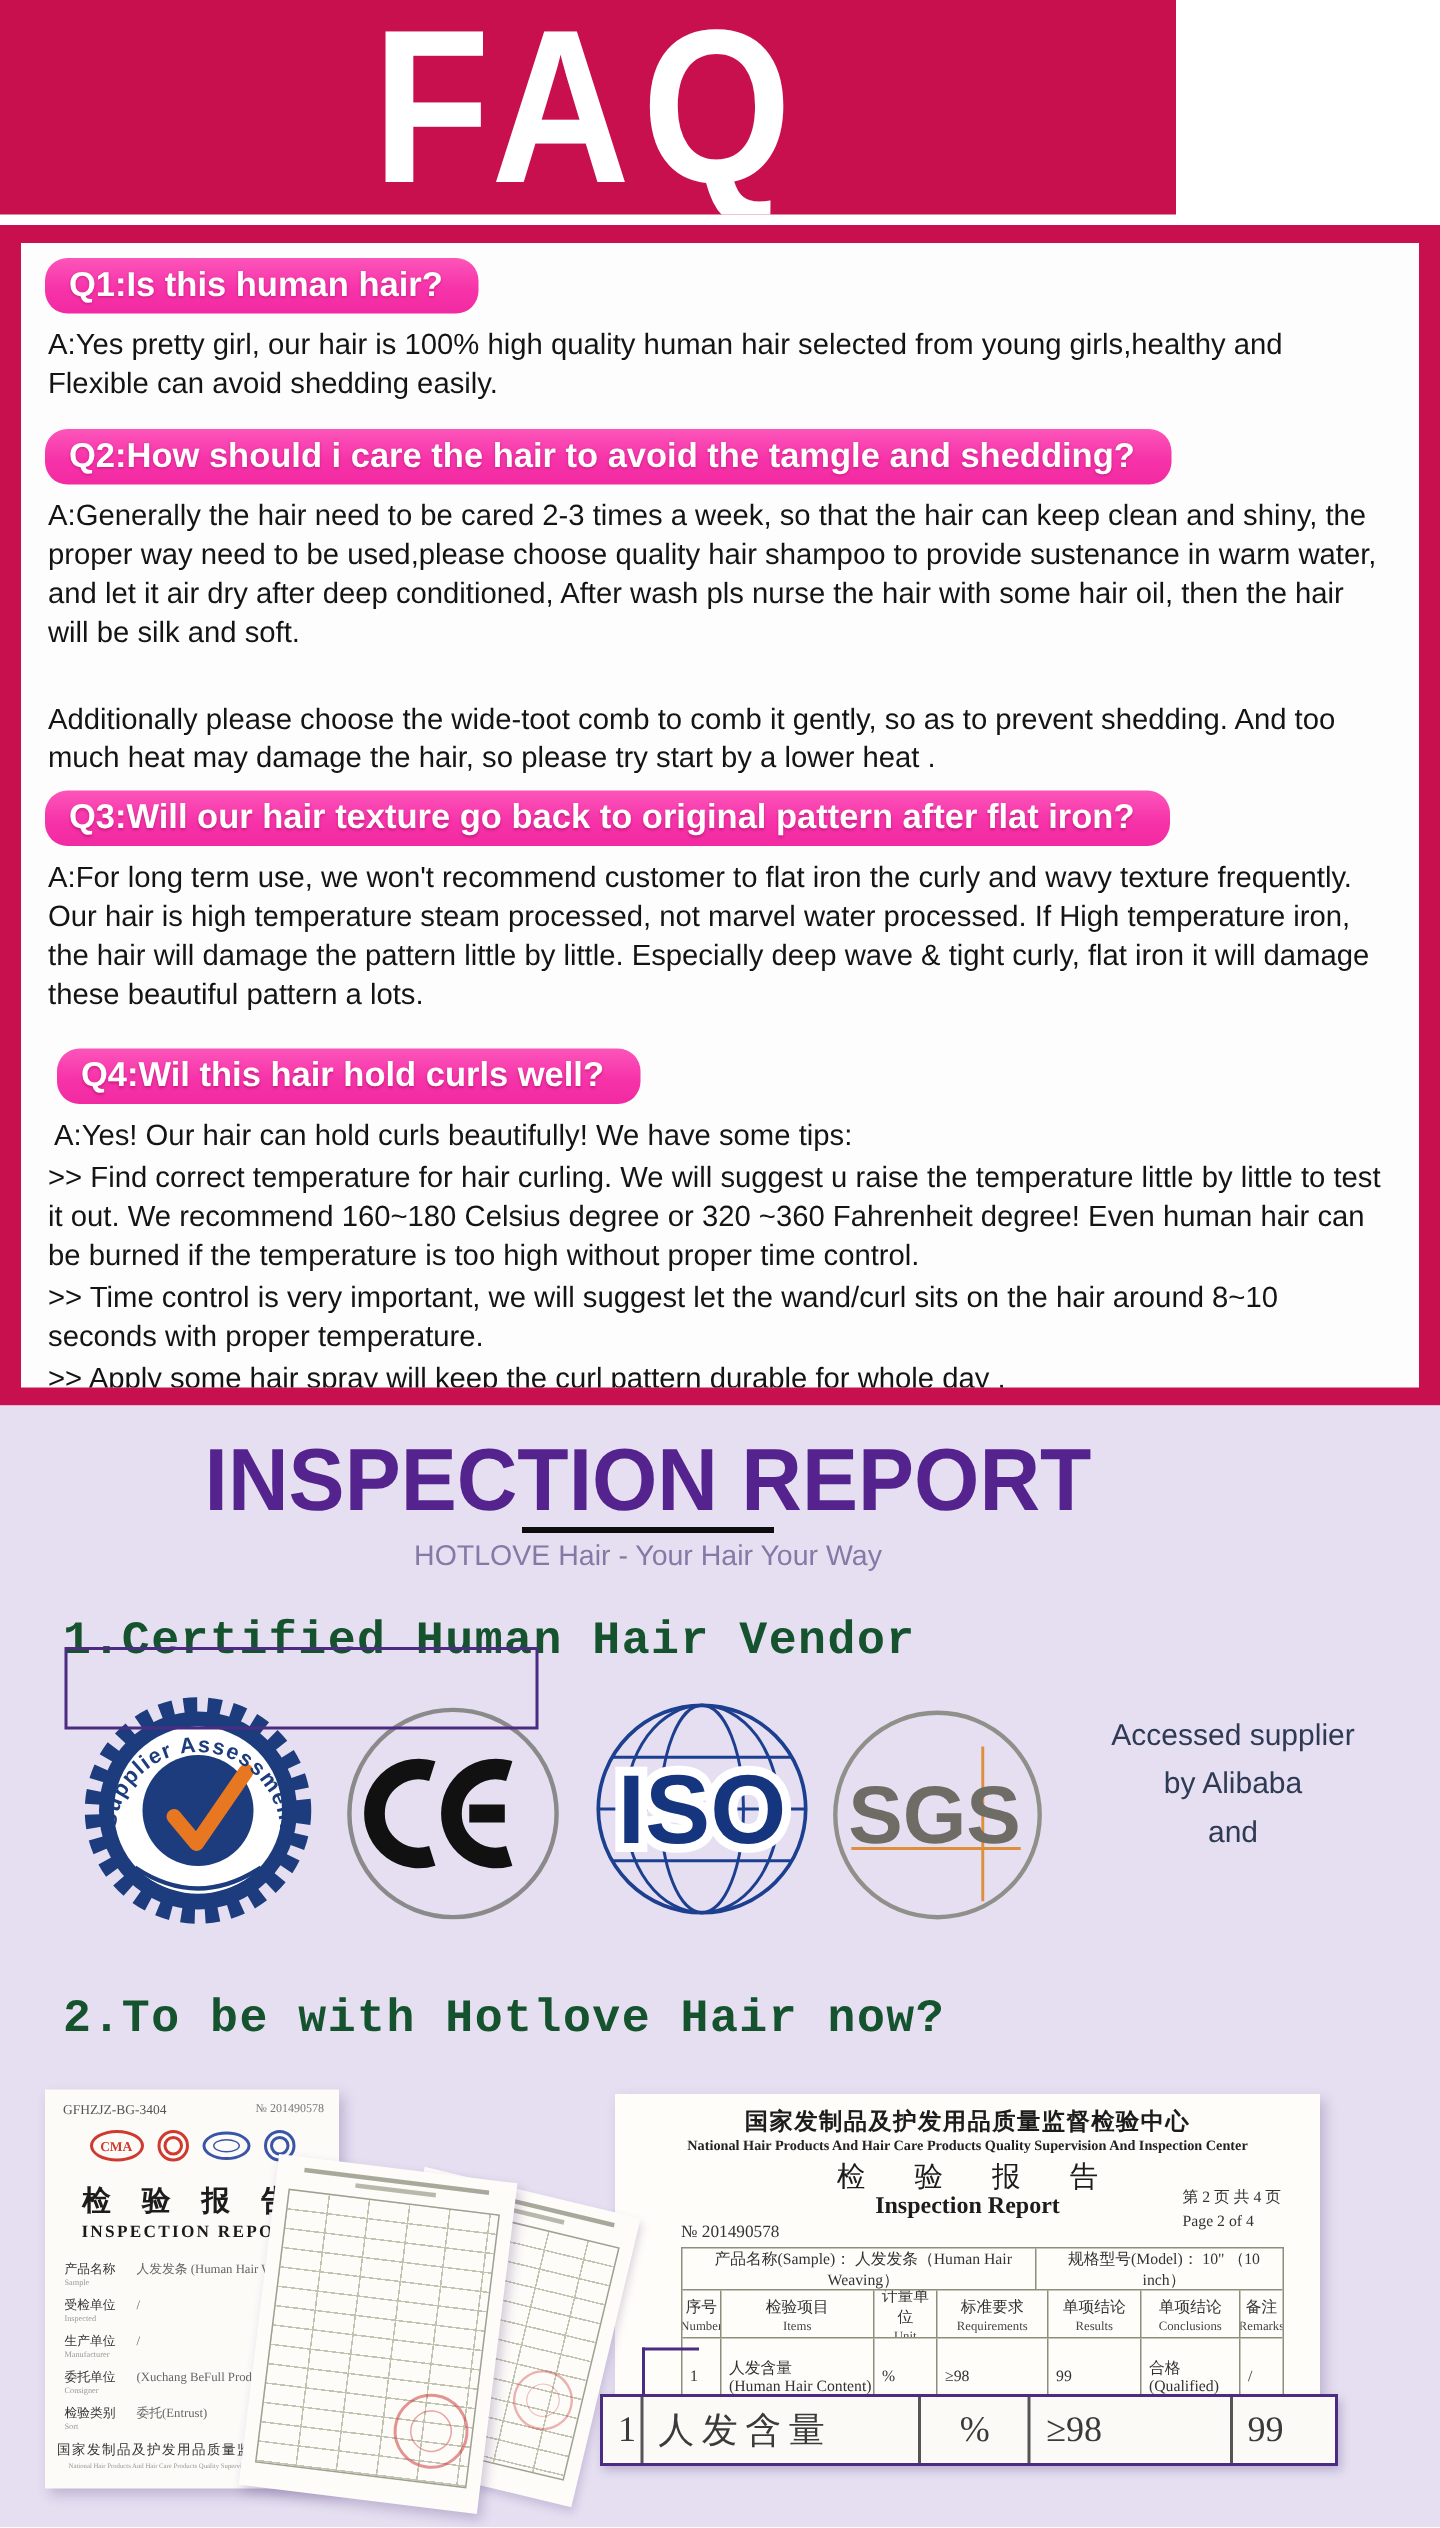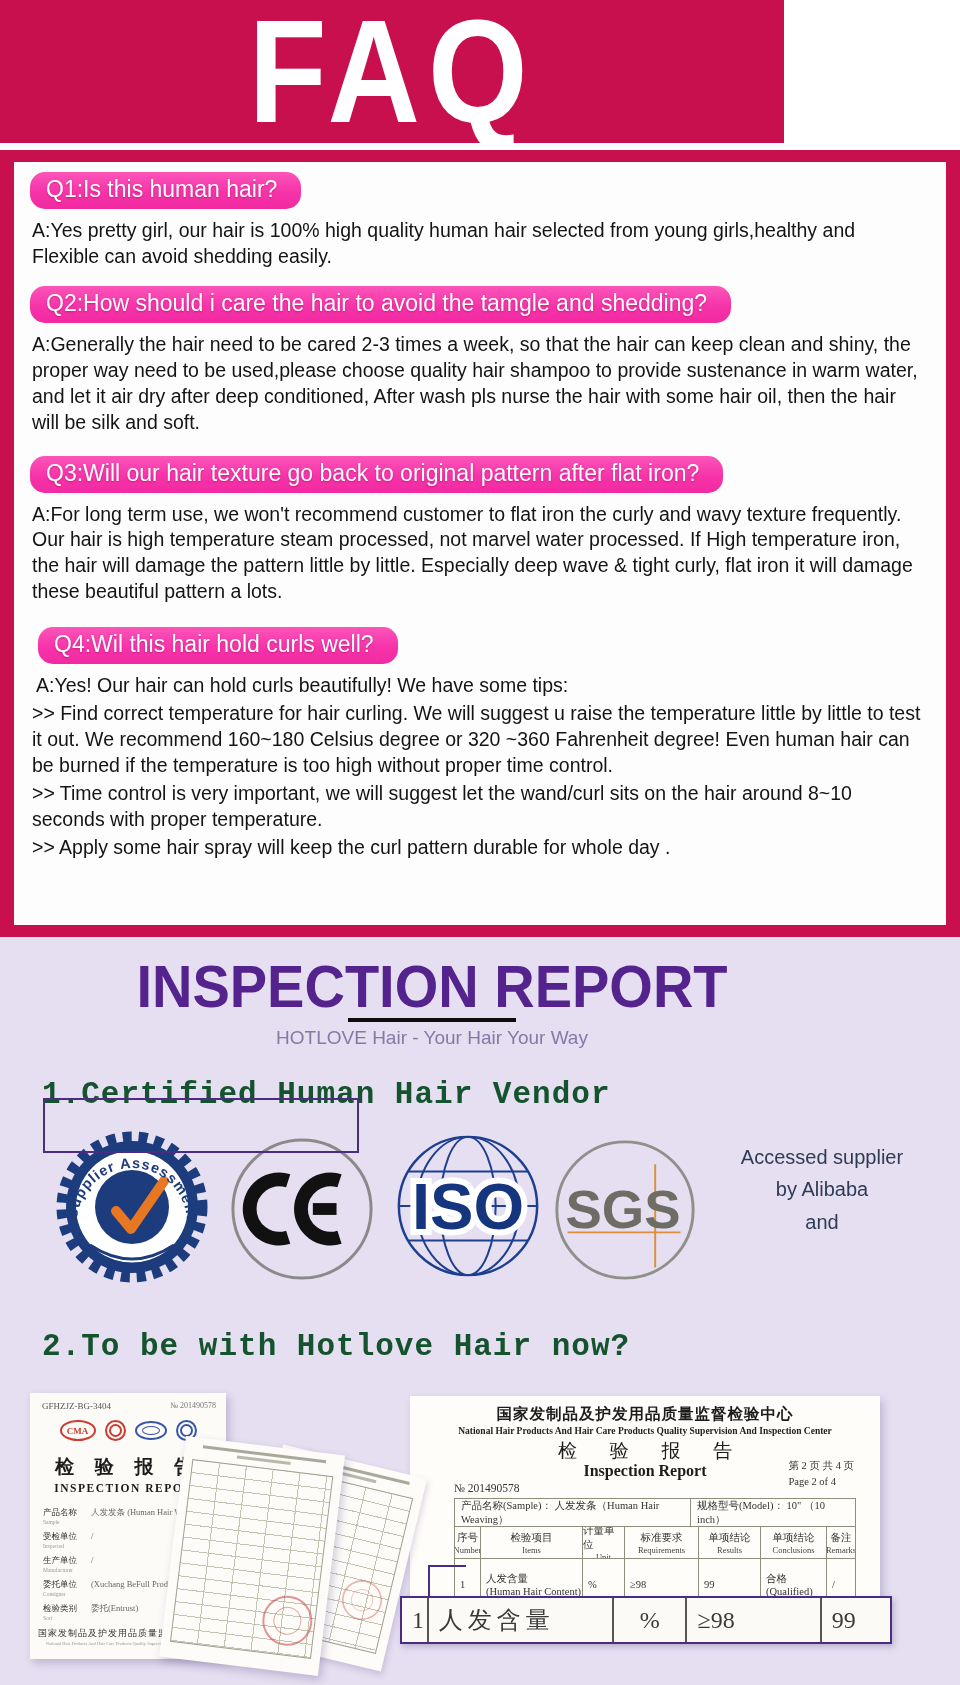--- a/index.html
+++ b/index.html
@@ -11,29 +11,29 @@
           display:flex;align-items:center;justify-content:center;overflow:hidden;}
   .banner-title{color:#fff;font-weight:700;font-size:128px;letter-spacing:8px;
                 transform:scaleY(1.14);line-height:1;}
 
   
   .faq-frame{position:absolute;top:150px;left:0;width:960px;height:787px;background:#C8104F;
              box-sizing:border-box;padding:12px 14px;}
   .faq-card{background:#fdfdfd;width:100%;height:100%;box-sizing:border-box;
             padding:4px 20px 8px 16px;overflow:hidden;}
   .q-pill{display:inline-block;background:linear-gradient(180deg,#fc55ba 0%,#f733a9 55%,#f22aa2 100%);
-          color:#fff;font-size:23px;font-weight:400;padding:4px 24px 6px 16px;border-radius:15px;
+          color:#fff;font-size:23px;font-weight:700;padding:4px 24px 6px 16px;border-radius:15px;
           text-shadow:0 1px 2px rgba(140,0,80,.45);}
   .answer{font-size:19.5px;line-height:1.33;color:#141414;margin:0 2px;}
   .m-p1{margin-top:6px;}   
   .m-a1{margin-top:9px;}
   .m-p2{margin-top:16px;}
   .m-a2{margin-top:9px;}
   .m-a2b{margin-top:32px;}
-  .m-p3{margin-top:20px;}
+  .m-p3{margin-top:8px;}
   .m-a3{margin-top:9px;}
   .m-p4{margin-top:22px;margin-left:8px;}
   .m-a4{margin-top:9px;margin-left:6px;}
   .tight{margin-top:2px;}
 
   
   .lower{position:absolute;top:937px;left:0;width:960px;height:748px;background:#E5DFF1;}
   .ir-head{position:absolute;top:22px;left:0;width:960px;text-align:center;transform:translateX(-48px);}
   .ir-title{color:#54238D;font-size:56px;font-weight:700;letter-spacing:0;line-height:1.0;
             transform:scaleY(1.05);margin:0;}
@@ -97,21 +97,21 @@
   .d-hdr-en{font-size:9.5px;font-weight:700;text-align:center;color:#222;margin-top:1px;}
   .d-title-cn{font-size:19px;text-align:center;letter-spacing:14px;margin-top:2px;text-indent:14px;}
   .d-title-en{font-size:16px;font-weight:700;text-align:center;margin-top:-2px;}
   .d-page{position:absolute;right:26px;top:62px;font-size:10.5px;color:#333;line-height:1.55;text-align:left;}
   .d-no{position:absolute;left:44px;top:86px;font-size:11.5px;color:#333;}
   .d-table{position:absolute;left:44px;top:102px;width:402px;border:1.5px solid #8e8e7c;
            box-sizing:border-box;font-size:10.5px;color:#333;}
   .d-row{display:flex;border-bottom:1px solid #8e8e7c;box-sizing:border-box;}
   .d-row:last-child{border-bottom:none;}
   .d-cell{border-right:1px solid #8e8e7c;box-sizing:border-box;display:flex;flex-direction:column;
-          align-items:center;justify-content:center;overflow:hidden;}
+          align-items:center;justify-content:center;text-align:center;overflow:hidden;}
   .d-cell:last-child{border-right:none;}
   .d-r1{height:28px;}
   .d-r1 .d-cell{align-items:flex-start;justify-content:center;padding-left:6px;}
   .d-r2{height:32px;}
   .d-r2 .en{font-size:8.5px;color:#444;}
   .d-r3{height:47px;}
   .d-r3 .d-cell{align-items:flex-start;padding:3px 0 0 5px;text-align:left;}
   .w-no{width:6.5%;} .w-item{width:25.5%;} .w-unit{width:10.5%;} .w-req{width:18.5%;}
   .w-res{width:15.5%;} .w-con{width:16.5%;} .w-rem{width:7%;}
   .w-sample{width:59%;} .w-model{width:41%;}
@@ -143,20 +143,21 @@
     <div class="faq-card">
       <div>
         <span class="q-pill m-p1" style="display:inline-block">Q1:Is this human hair?</span>
       </div>
       <p class="answer m-a1">A:Yes pretty girl, our hair is 100% high quality human hair selected from young girls,healthy and Flexible can avoid shedding easily.</p>
 
       <div>
         <span class="q-pill m-p2" style="display:inline-block">Q2:How should i care the hair to avoid the tamgle and shedding?</span>
       </div>
       <p class="answer m-a2">A:Generally the hair need to be cared 2-3 times a week, so that the hair can keep clean and shiny, the proper way need to be used,please choose quality hair shampoo to provide sustenance in warm water, and let it air dry after deep conditioned, After wash pls nurse the hair with some hair oil, then the hair will be silk and soft.</p>
+      <p class="answer m-a2b">Additionally please choose the wide-toot comb to comb it gently, so as to prevent shedding. And too much heat may damage the hair, so please try start by a lower heat .</p>
 
       <div>
         <span class="q-pill m-p3" style="display:inline-block">Q3:Will our hair texture go back to original pattern after flat iron?</span>
       </div>
       <p class="answer m-a3">A:For long term use, we won't recommend customer to flat iron the curly and wavy texture frequently. Our hair is high temperature steam processed, not marvel water processed. If High temperature iron, the hair will damage the pattern little by little. Especially deep wave &amp; tight curly, flat iron it will damage these beautiful pattern a lots.</p>
 
       <div>
         <span class="q-pill m-p4" style="display:inline-block">Q4:Wil this hair hold curls well?</span>
       </div>
       <p class="answer m-a4">A:Yes! Our hair can hold curls beautifully! We have some tips:</p>

